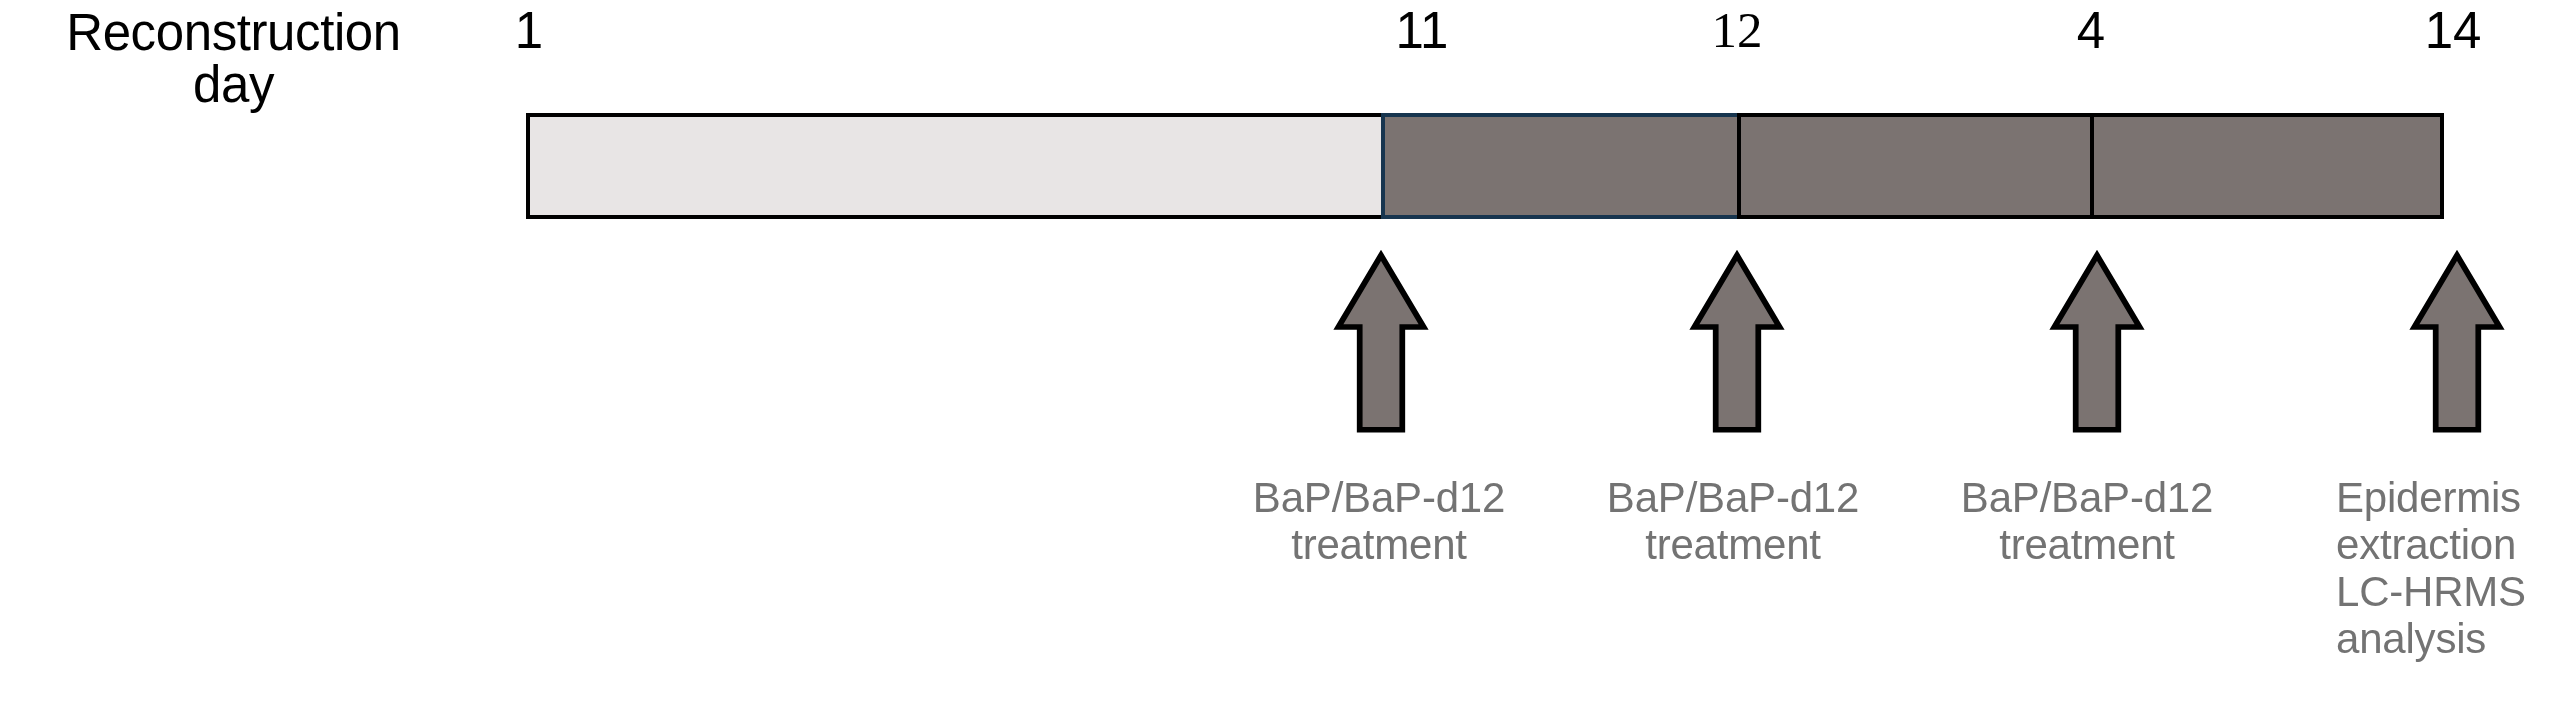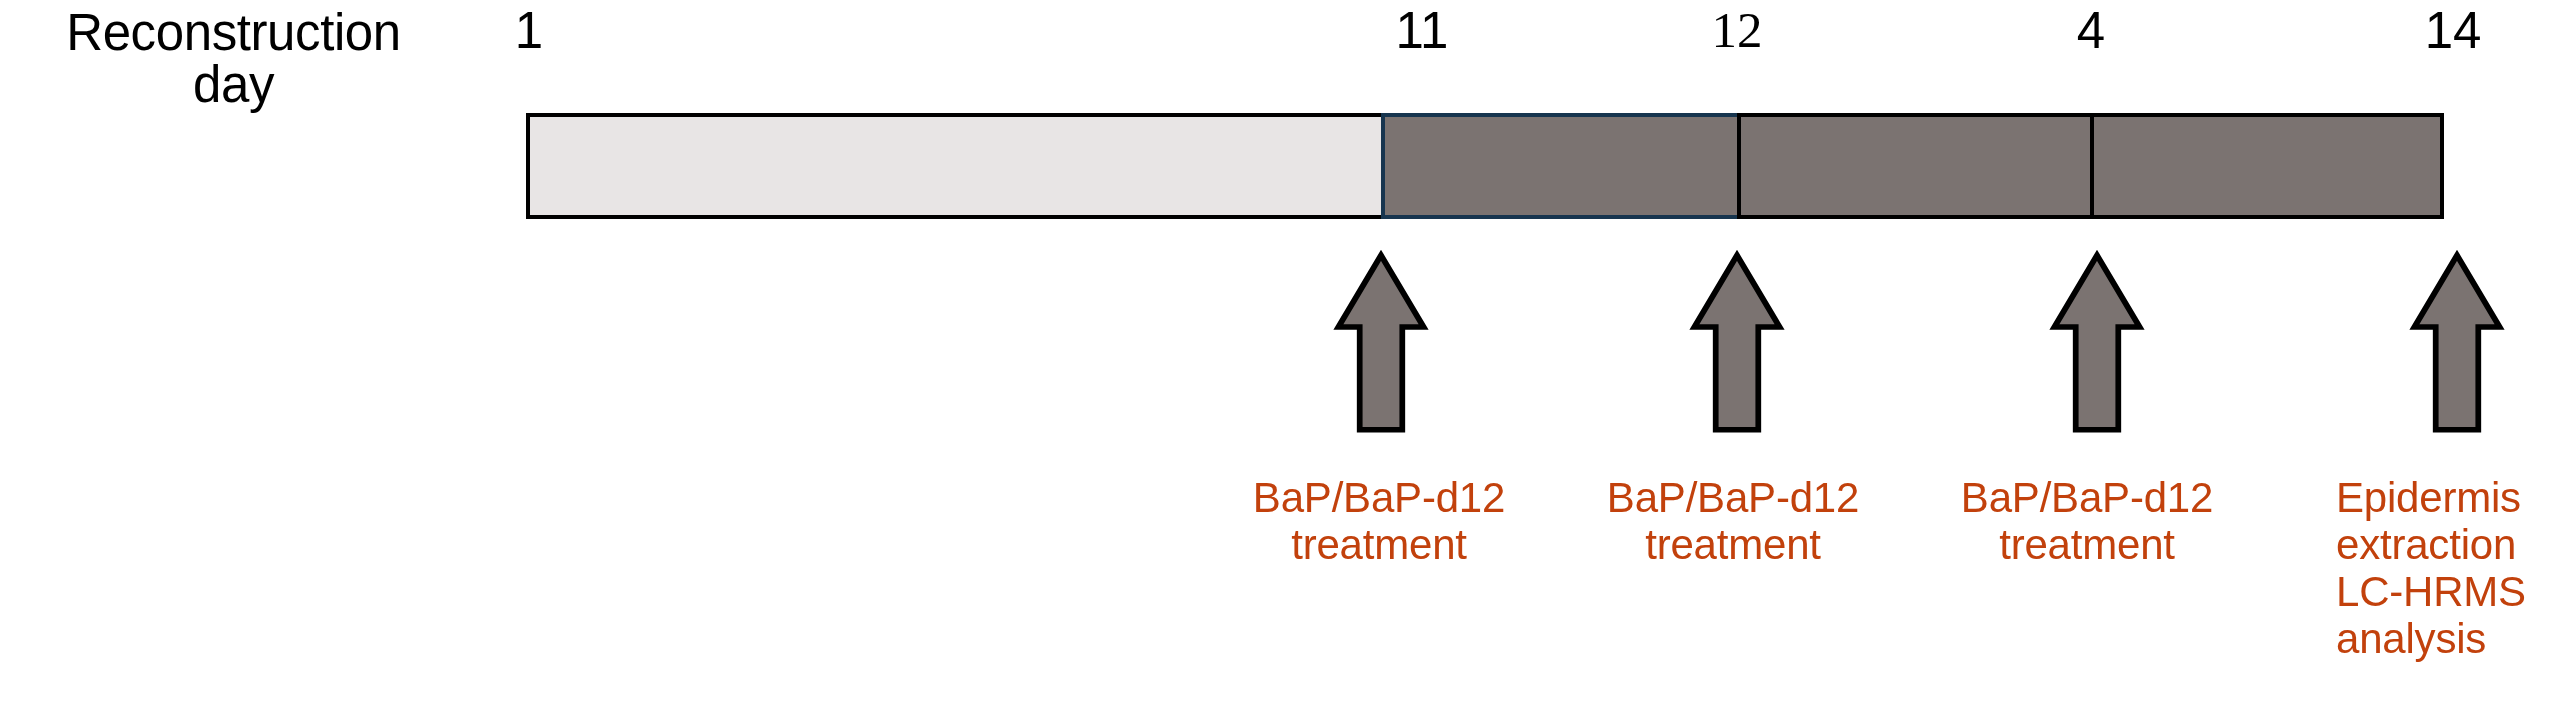--- a/index.html
+++ b/index.html
@@ -75,21 +75,21 @@
   .arrow svg{display:block;width:100%;height:100%;overflow:visible;}
 
   
   .arrow-caption{
     position:absolute;
     transform:translateX(-50%);
     width:360px;
     text-align:center;
     font-size:42px;
     line-height:1.12;
-    color:#c2410c;
+    color:#737373;
     white-space:pre-line;
     letter-spacing:-0.2px;
   }
   .arrow-caption.left-align{
     text-align:left;
     transform:none;
   }
 </style>
 </head>
 <body>

